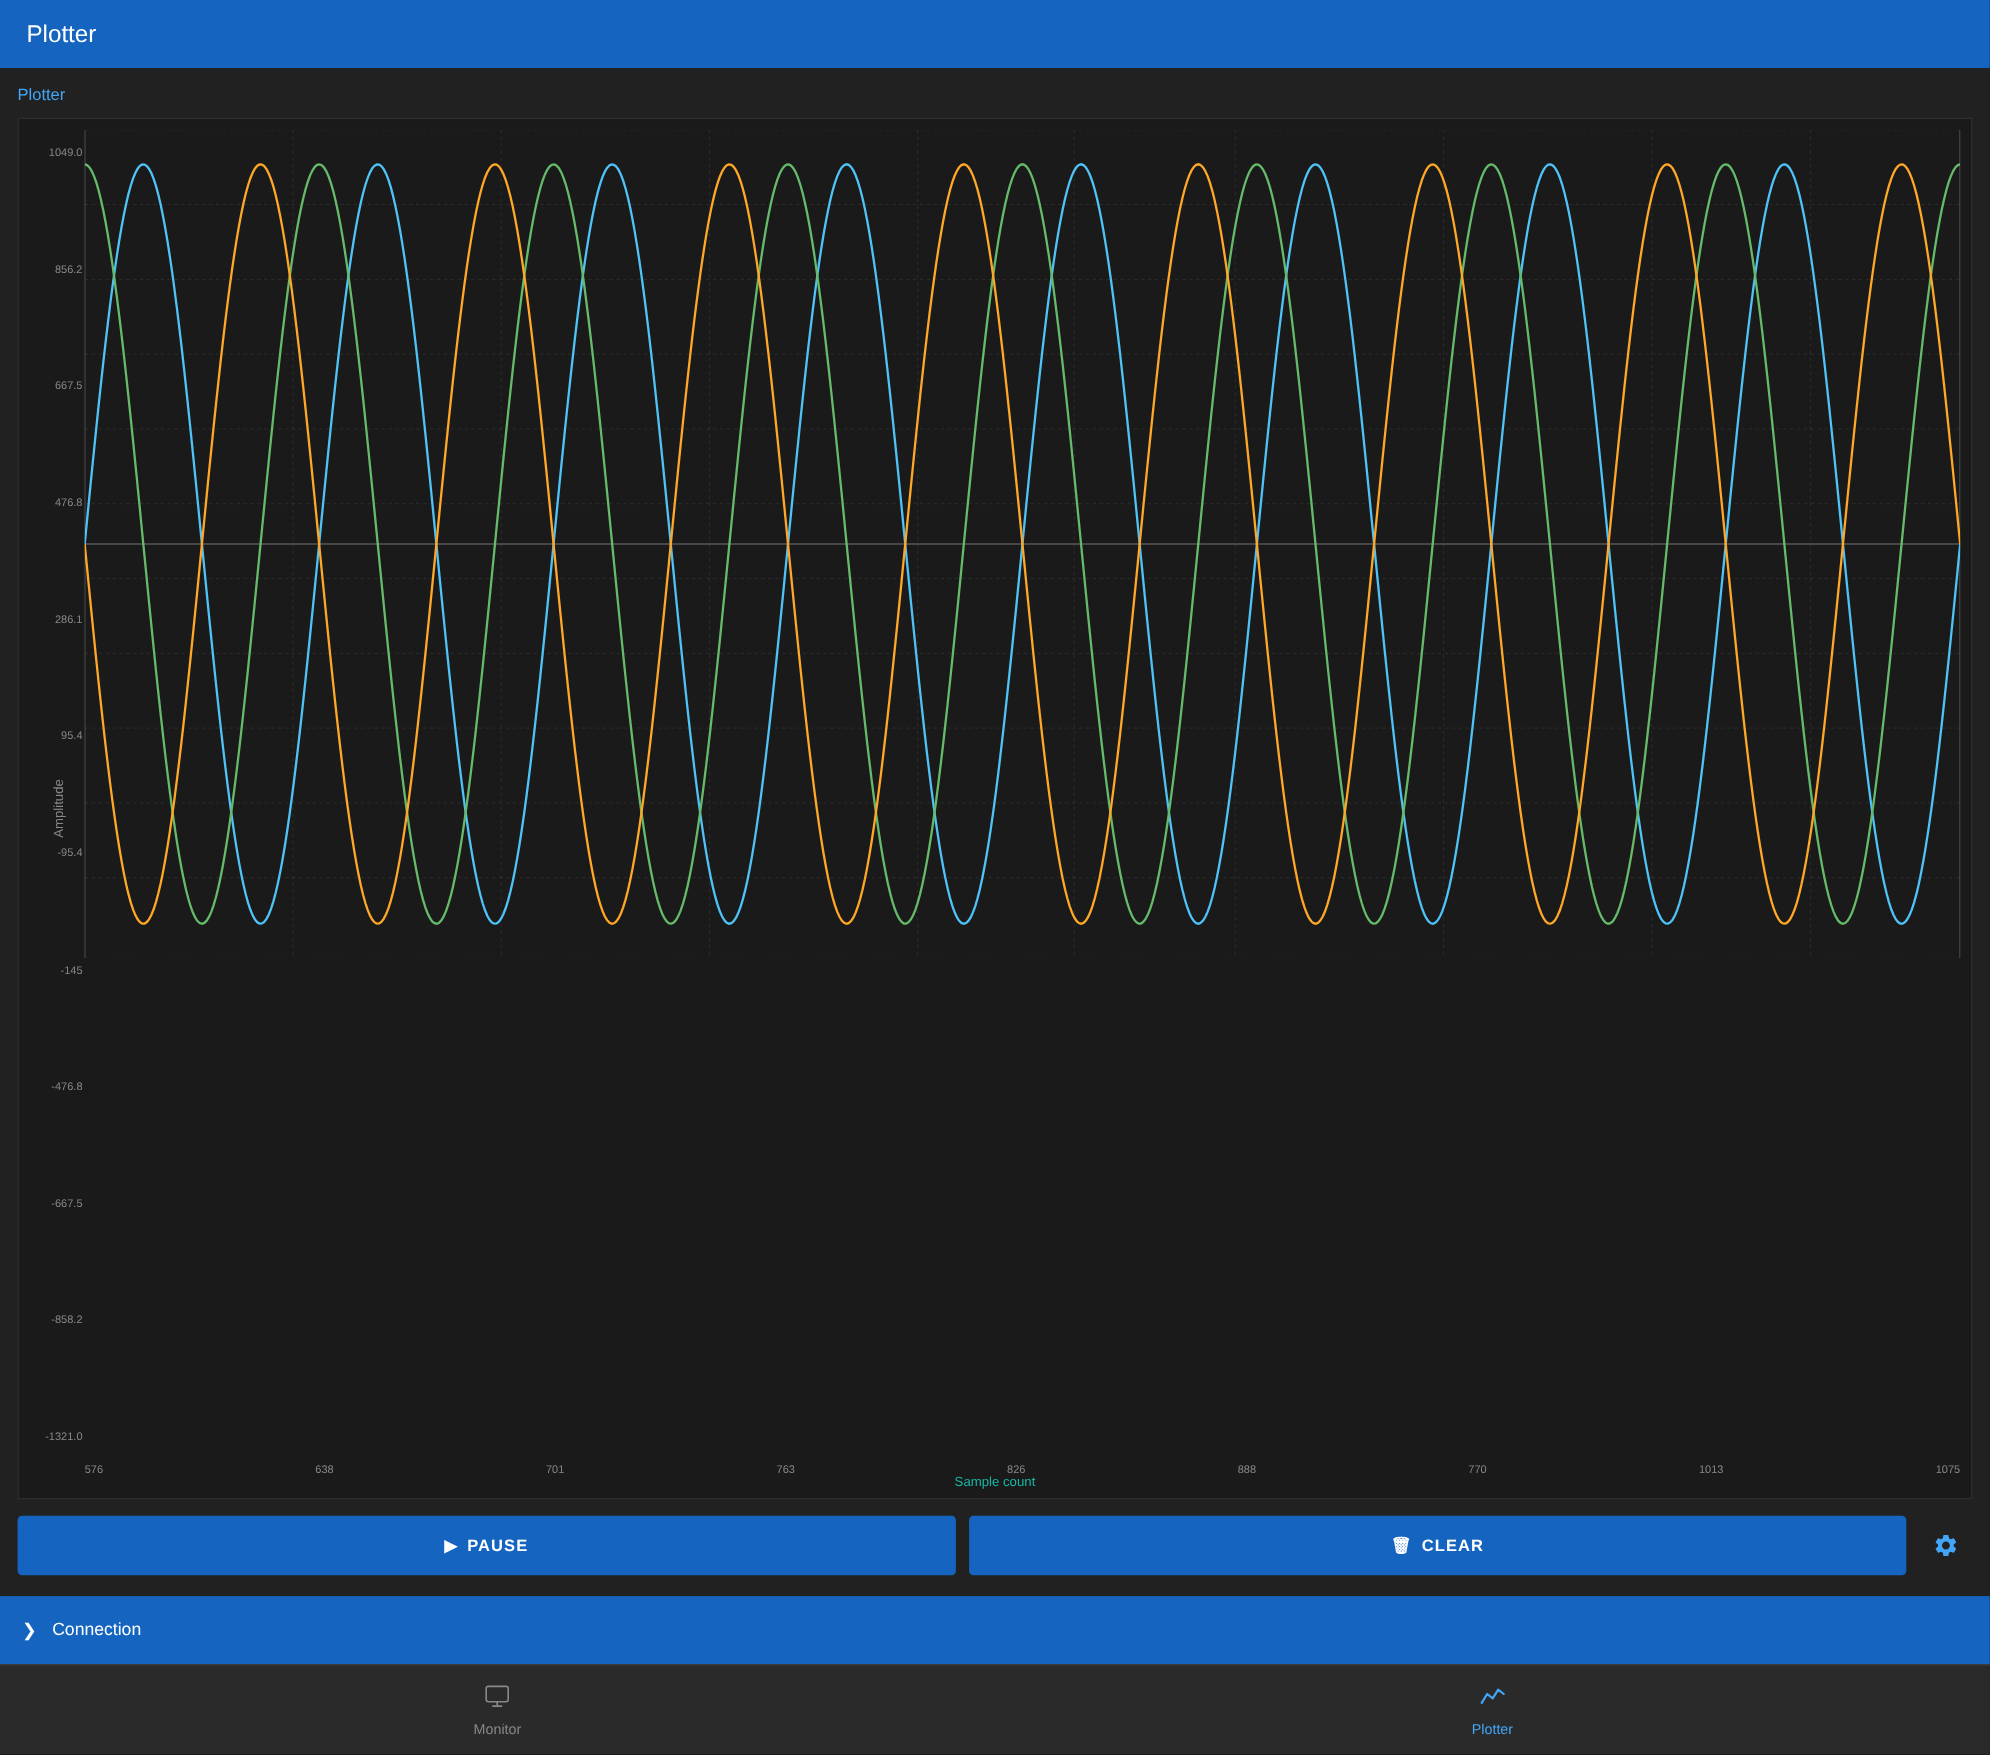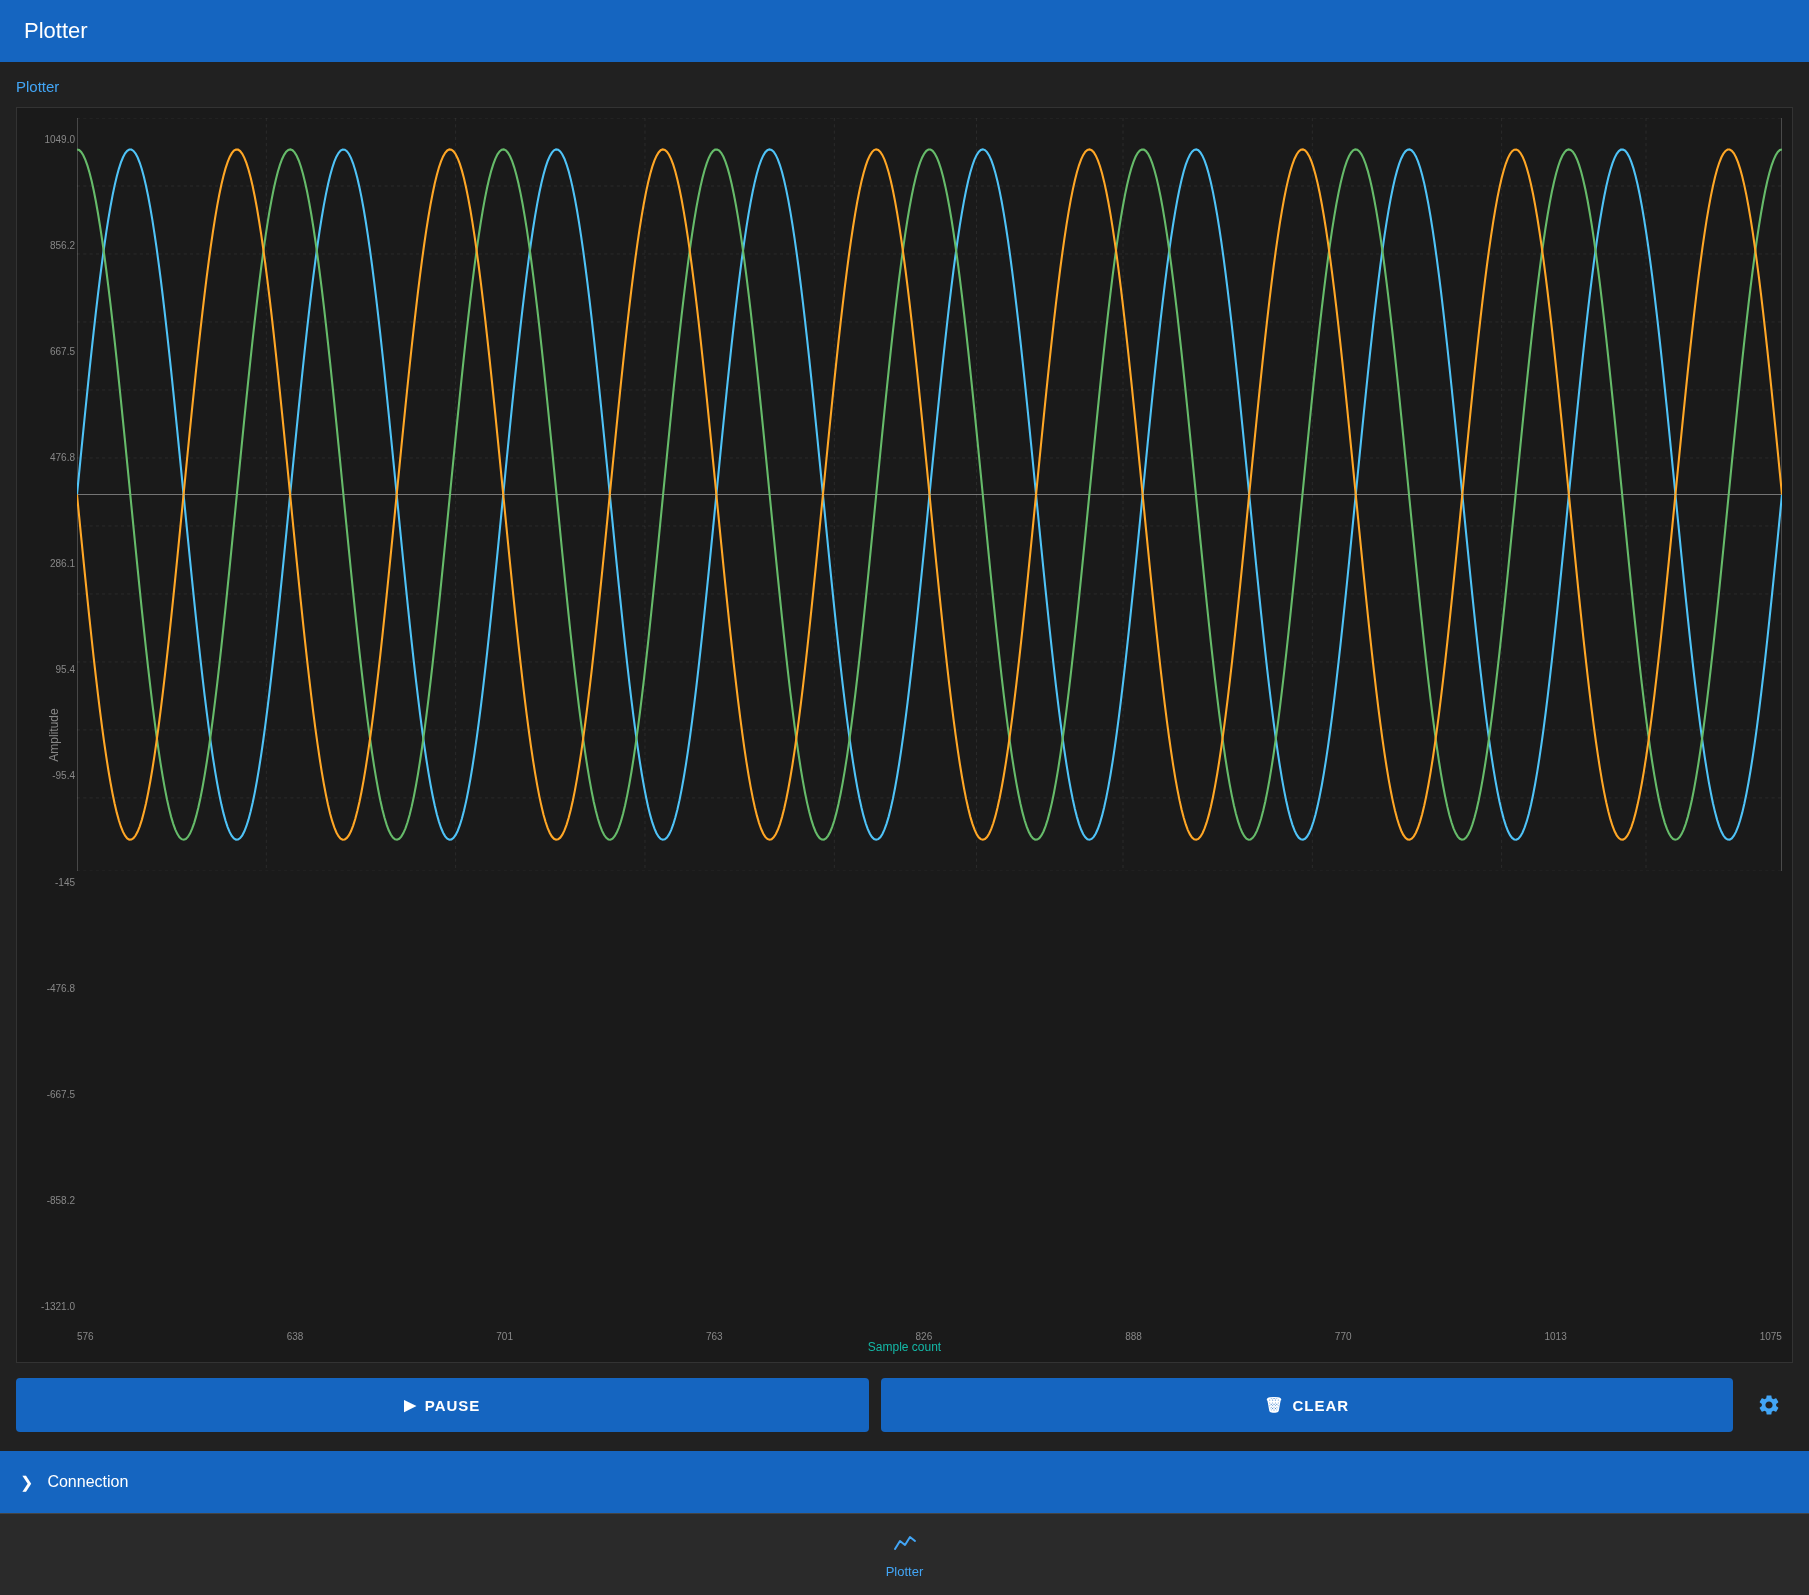--- a/index.html
+++ b/index.html
@@ -333,20 +333,29 @@
     </button>
   </div>
 </div>
 
 <div class="connection-bar">
   <span class="chevron-icon">❯</span>
   <span class="connection-label">Connection</span>
 </div>
 
 <div class="bottom-nav">
+  <div class="nav-item">
+    <span class="nav-icon">
+      <svg width="24" height="24" viewBox="0 0 24 24" fill="none">
+        <rect x="2" y="3" width="20" height="14" rx="2" stroke="#888" stroke-width="1.5" fill="none"></rect>
+        <path d="M8 21h8M12 17v4" stroke="#888" stroke-width="1.5" stroke-linecap="round"></path>
+      </svg>
+    </span>
+    <span>Monitor</span>
+  </div>
   <div class="nav-item active">
     <span class="nav-icon">
       <svg width="24" height="24" viewBox="0 0 24 24" fill="none">
         <polyline points="2,18 7,10 12,14 17,6 22,10" stroke="#42A5F5" stroke-width="2" fill="none" stroke-linecap="round" stroke-linejoin="round"></polyline>
       </svg>
     </span>
     <span style="color:#42A5F5">Plotter</span>
   </div>
 </div>
 

